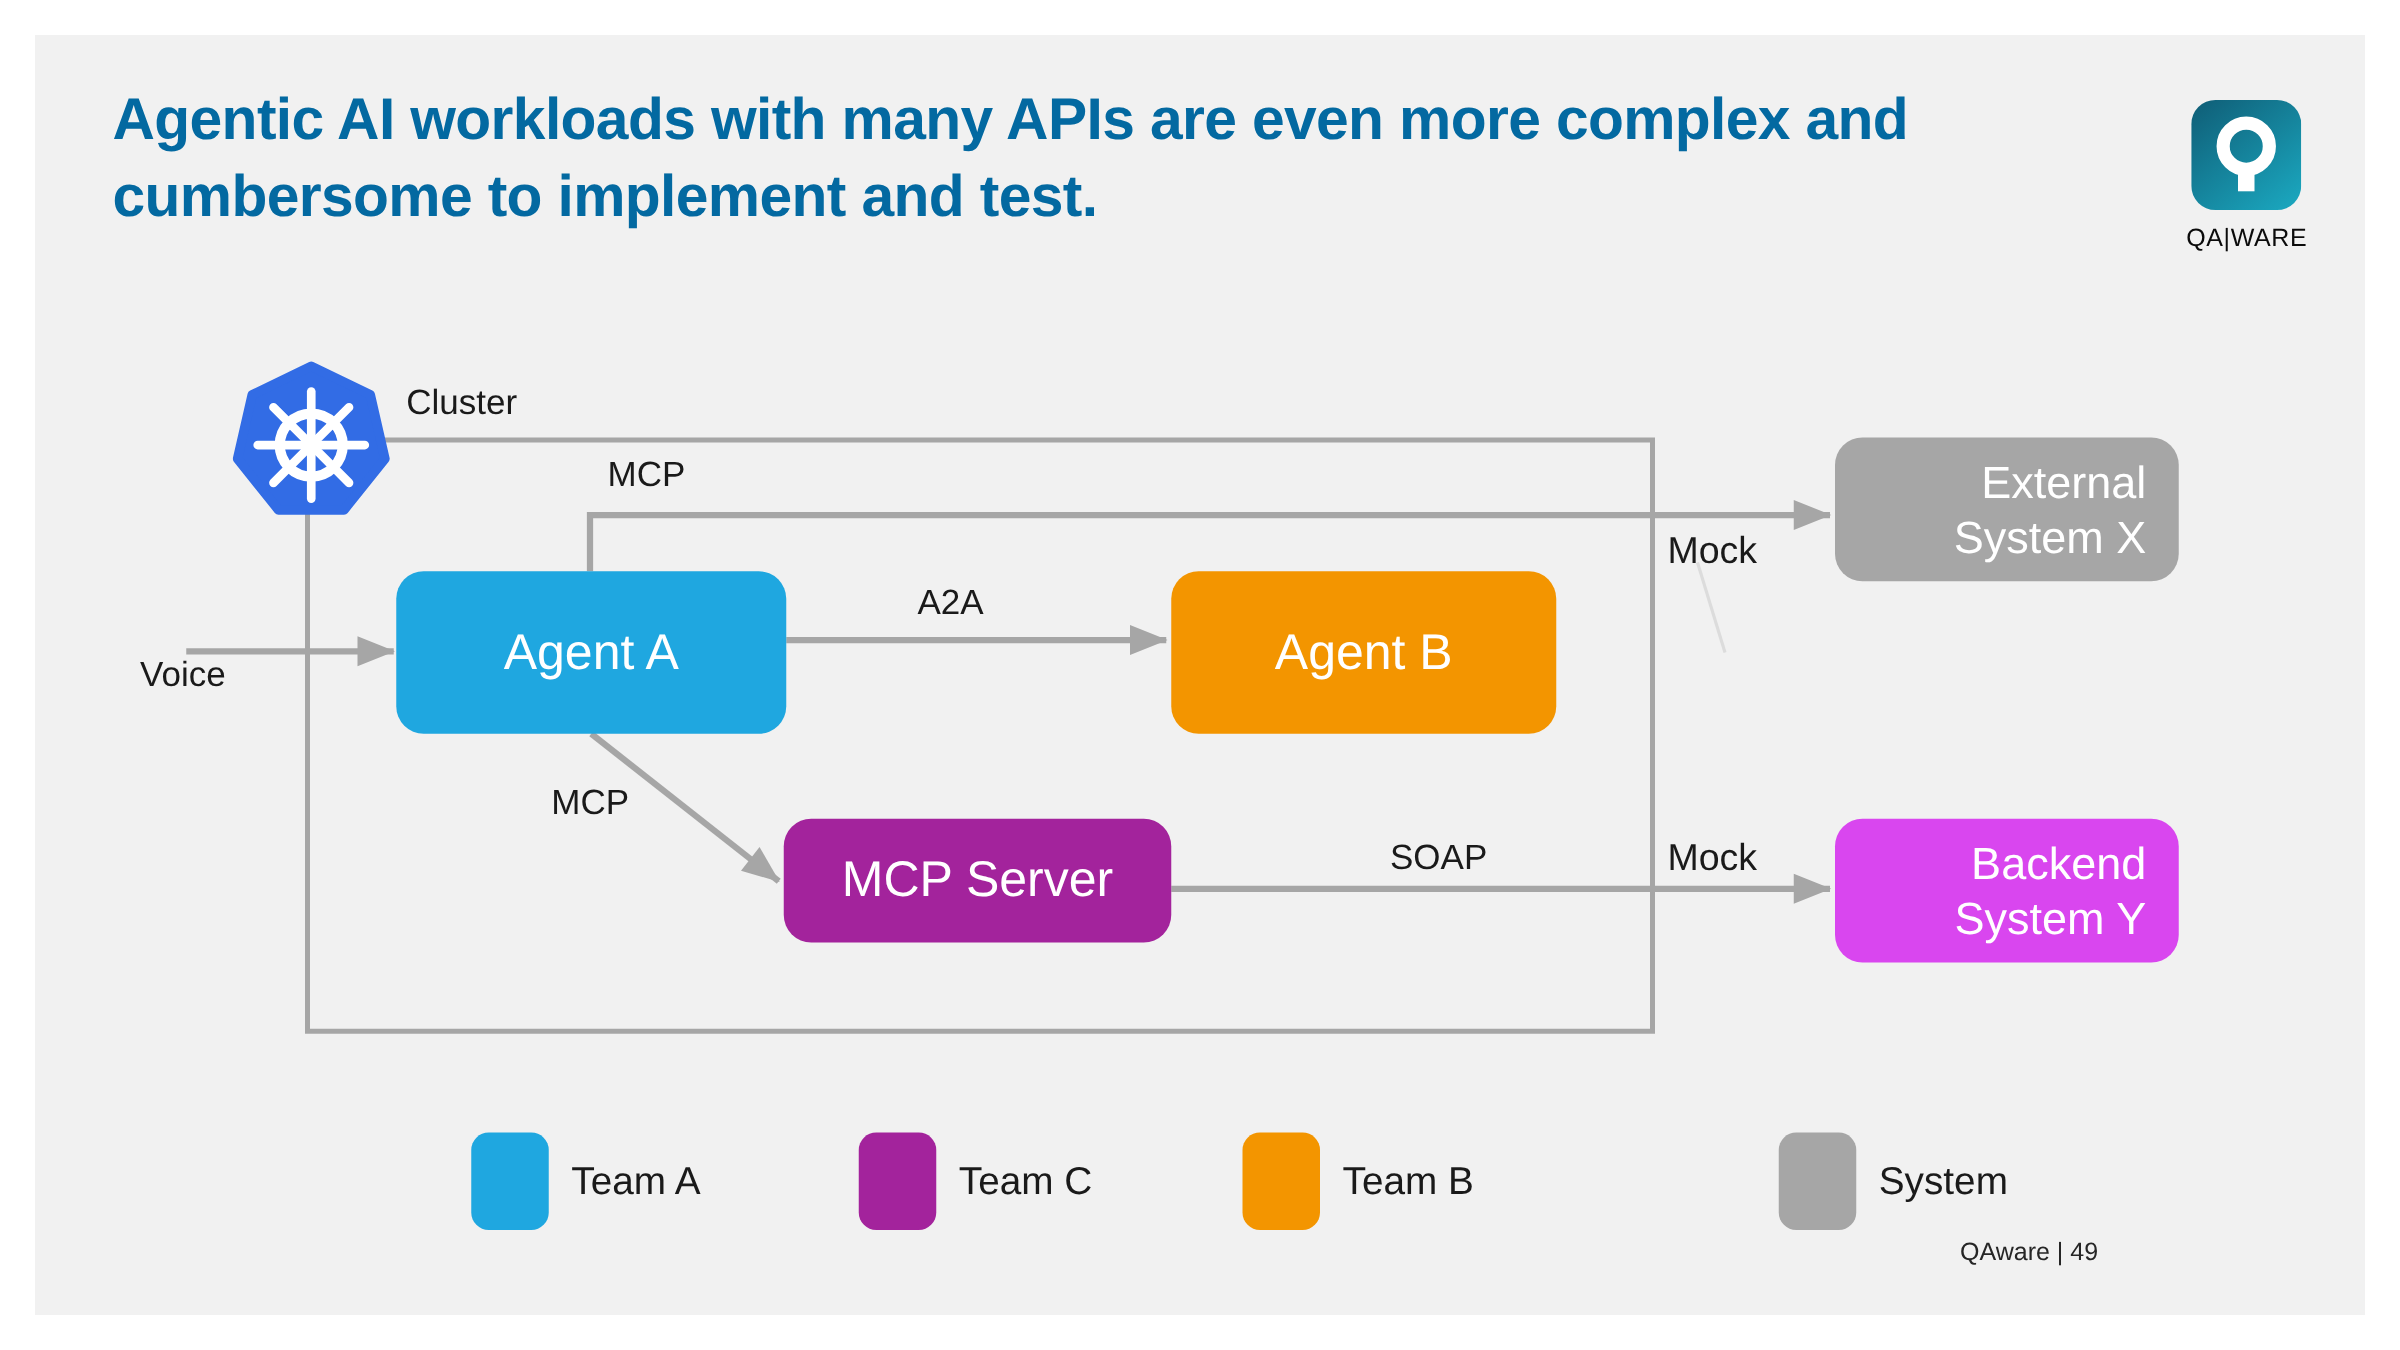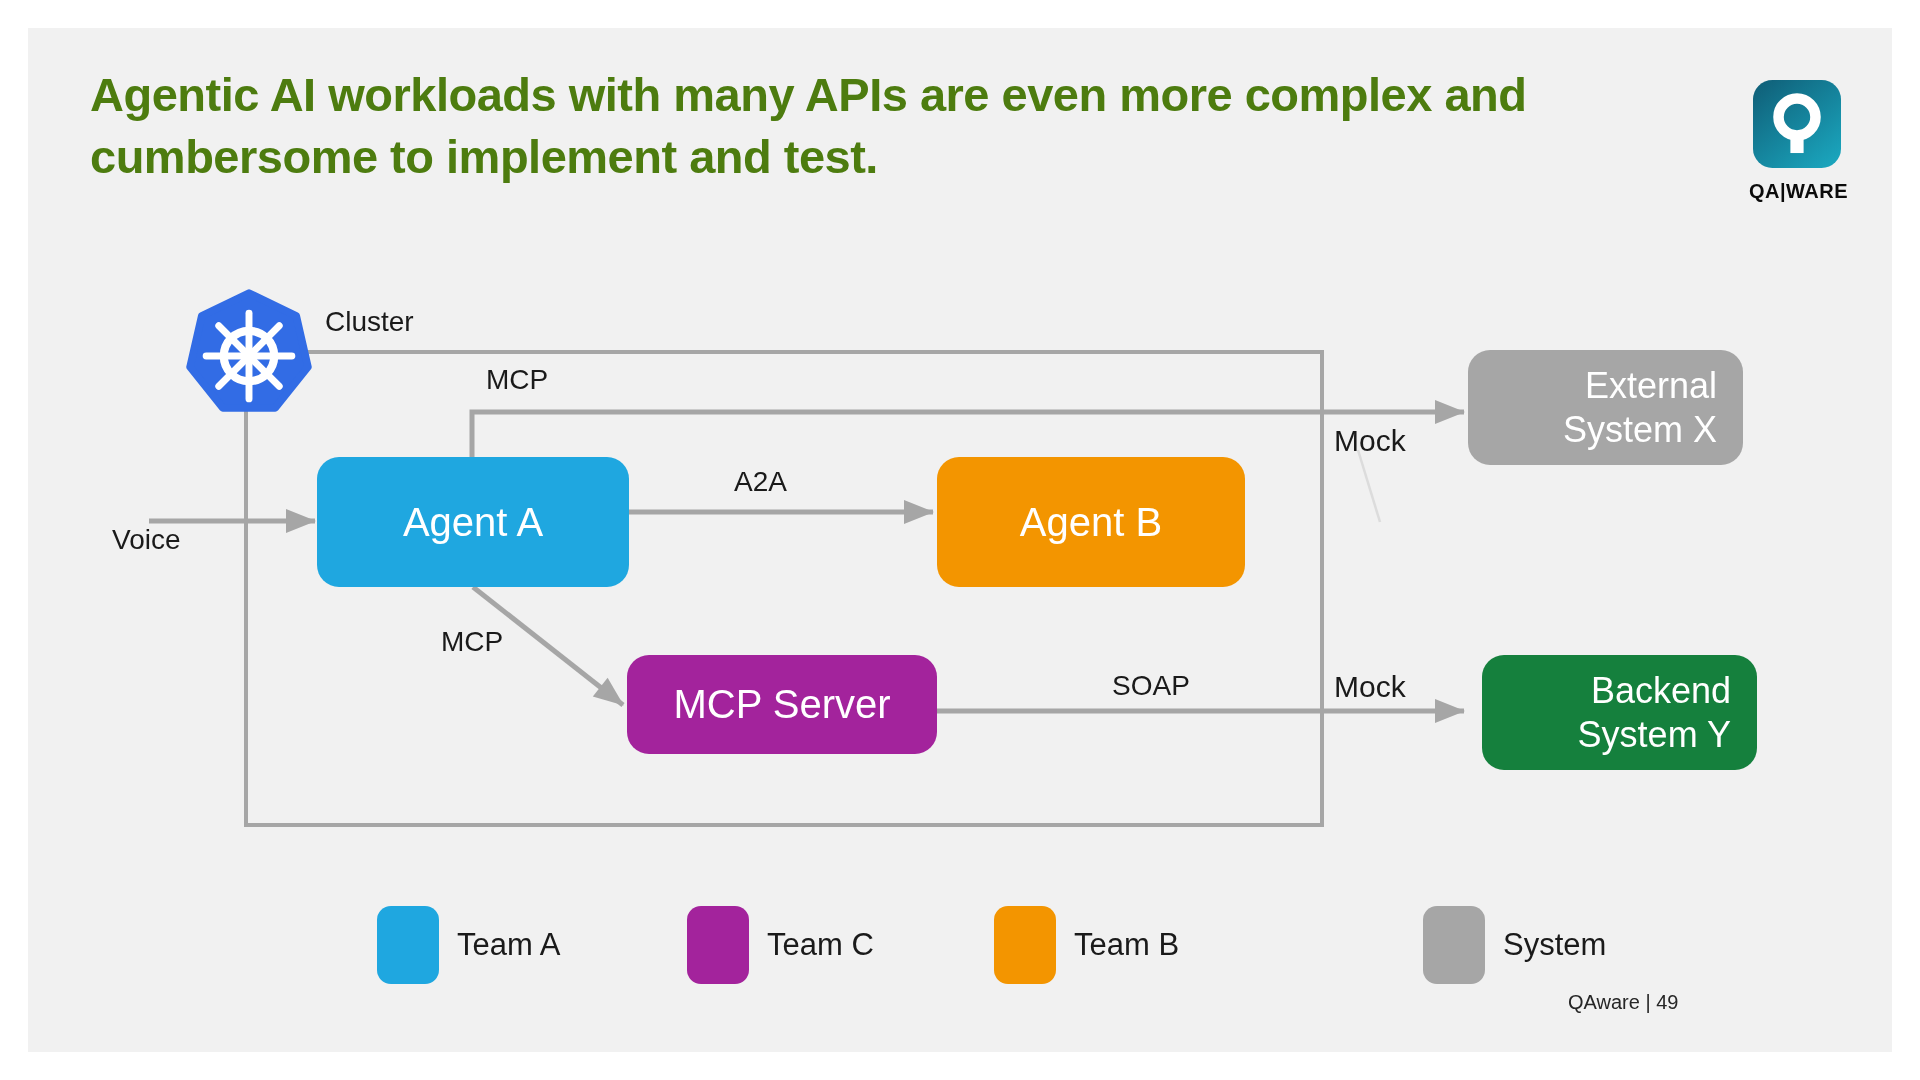--- a/index.html
+++ b/index.html
@@ -7,26 +7,26 @@
     width:1920px;height:1080px;background:#ffffff;overflow:hidden;
     font-family:"Liberation Sans", sans-serif;position:relative;
   }
   .slide{
     position:absolute;left:28px;top:28px;width:1864px;height:1024px;
     background:#f1f1f1;
   }
   .abs{position:absolute;}
   .title{
     left:62px;top:36px;width:1460px;
-    font-size:47px;line-height:1.32;font-weight:700;color:#4d7c0f;
+    font-size:47px;line-height:1.32;font-weight:700;color:#0369a1;
     letter-spacing:-0.5px;
   }
   .logo-wrap{left:1721px;top:52px;width:96px;text-align:center;}
   .logo-icon{width:88px;height:88px;margin:0 auto;display:block;}
-  .logo-text{margin-top:12px;font-size:20px;font-weight:700;color:#0b0b0b;letter-spacing:0.5px;}
+  .logo-text{margin-top:12px;font-size:20px;font-weight:400;color:#0b0b0b;letter-spacing:0.5px;}
   .connectors{left:0;top:0;width:1864px;height:1024px;}
   .k8s-icon{left:158px;top:260px;width:126px;height:126px;}
   .node{
     border-radius:22px;color:#ffffff;display:flex;align-items:center;justify-content:center;
     text-align:right;font-weight:400;
   }
   .node-agent{width:312px;height:130px;font-size:40px;}
   .node-mcp{width:310px;height:99px;font-size:40px;}
   .node-gray{width:275px;height:115px;font-size:36px;line-height:1.22;padding:0 26px;box-sizing:border-box;}
   .dlabel{font-size:28px;color:#1a1a1a;white-space:nowrap;}
@@ -94,21 +94,21 @@
   <div class="abs dlabel" style="left:706px;top:438px;">A2A</div>
   <div class="abs dlabel" style="left:413px;top:598px;">MCP</div>
   <div class="abs dlabel" style="left:1084px;top:642px;">SOAP</div>
   <div class="abs dlabel" style="left:1306px;top:396px;font-size:30px;">Mock</div>
   <div class="abs dlabel" style="left:1306px;top:642px;font-size:30px;">Mock</div>
 
   <div class="abs node node-agent" style="left: 289px; top: 429px; background-color: rgb(31, 167, 224);">Agent A</div>
   <div class="abs node node-agent" style="left: 909px; top: 429px; width: 308px; background-color: rgb(243, 149, 0);">Agent B</div>
   <div class="abs node node-mcp" style="left: 599px; top: 627px; background-color: rgb(163, 35, 156);">MCP Server</div>
   <div class="abs node node-gray" style="left: 1440px; top: 322px; background-color: rgb(166, 166, 166);">External System X</div>
-  <div class="abs node node-gray" style="left: 1440px; top: 627px; background-color: #15803d; margin-left: 14px;">Backend System Y</div>
+  <div class="abs node node-gray" style="left: 1440px; top: 627px; background-color: #d946ef;">Backend System Y</div>
 
   <div class="abs legend-item" style="left:337px;">
     <div class="swatch" style="background-color: rgb(31, 167, 224);"></div>
     <div class="legend-label">Team A</div>
   </div>
   <div class="abs legend-item" style="left:647px;">
     <div class="swatch" style="background-color: rgb(163, 35, 156);"></div>
     <div class="legend-label">Team C</div>
   </div>
   <div class="abs legend-item" style="left:954px;">

